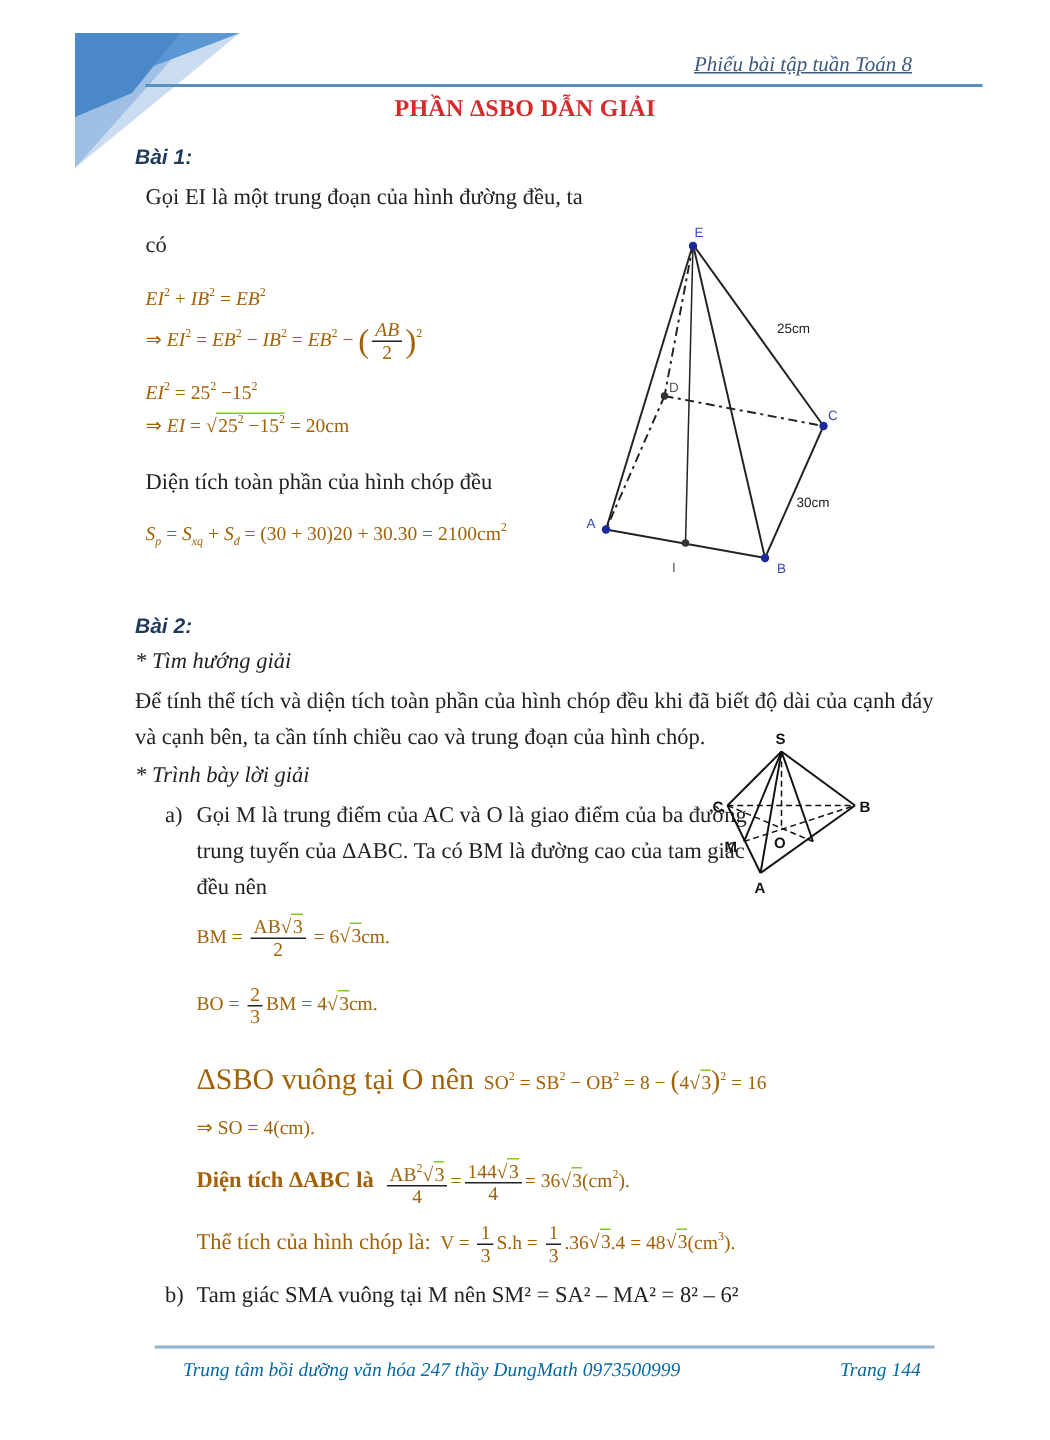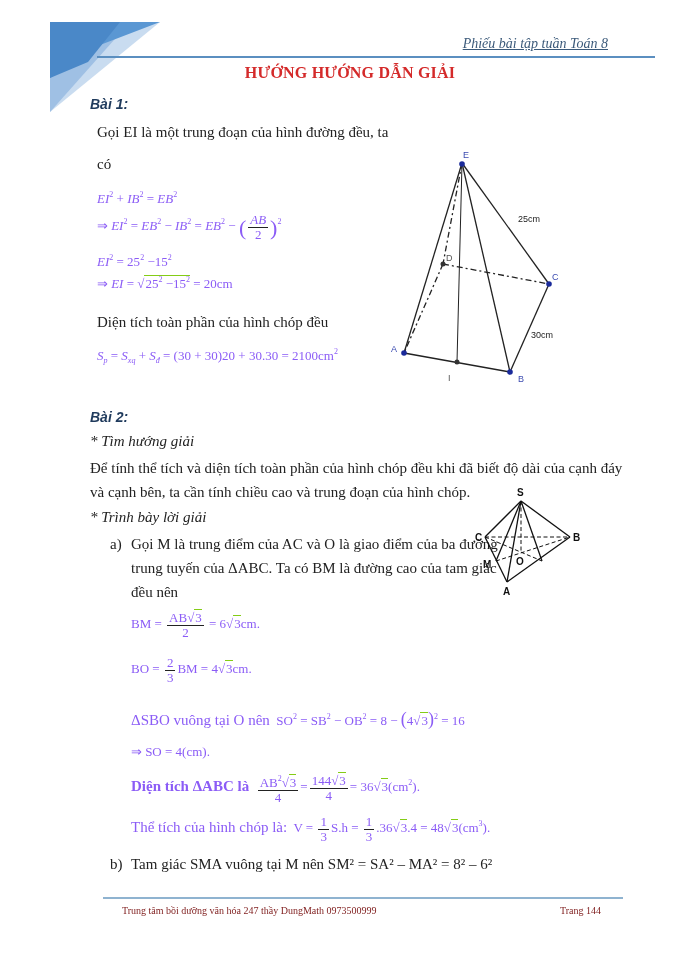--- a/index.html
+++ b/index.html
@@ -5,47 +5,47 @@
   html, body { margin:0; padding:0; background:#ffffff; }
   body { width:700px; height:960px; position:relative; overflow:hidden;
          font-family:"Liberation Serif", "DejaVu Serif", serif; color:#1a1a1a; }
   .abs { position:absolute; white-space:nowrap; }
   .deco { position:absolute; left:0; top:0; }
   .hdr-text { right:92px; top:36px; font-style:italic; font-size:14px; color:#3c5a7a;text-decoration:underline; }
   .hdr-line { left:97px; top:56px; width:558px; height:1.5px; background:#5b8fc0; }
   .title { left:0; width:700px; text-align:center; top:64px; font-weight:bold; font-size:16px; color:#d42a2a; letter-spacing:0.2px; }
   .sec { font-family:"Liberation Sans", sans-serif; font-weight:bold; font-size:14px; color:#1f3a5c;font-style:italic; }
   .txt { font-size:15px; color:#222; }
-  .math { font-family:"Liberation Serif", serif; font-size:13px; color:#8b5cf6; }
+  .math { font-family:"Liberation Serif", serif; font-size:13px; color:#a16207; }
   .mi { font-style:italic; }
   sup { font-size:8px; vertical-align:6px; }
   sub { font-size:8px; vertical-align:-3px; }
   .frac { display:inline-block; vertical-align:middle; text-align:center; margin:0 2px; }
   .frac .n { display:block; border-bottom:1px solid #222; padding:0 2px; line-height:14px; }
   .frac .d { display:block; line-height:14px; }
   .sqrt { border-top:1px solid #84cc16; padding-left:1px; }
   .rad::before { content:"\221A"; }
   .ital { font-style:italic;text-align:center; }
   .ftr-line { left:103px; top:897px; width:520px; height:1.5px; background:#8fb3d0; }
-  .ftr-text { top:905px; font-size:10px; color:#7f1d1d; }
+  .ftr-text { top:905px; font-style:italic; font-size:13px; color:#0369a1; }
   svg text { font-family:"Liberation Sans", sans-serif; }
 </style>
 </head>
 <body>
 
 <svg class="deco" width="170" height="120" viewBox="0 0 170 120">
   <polygon points="50,22 160,22 50,112" fill="#c9dcf0"></polygon>
   <polygon points="50,22 130,22 50,112" fill="#9fc0e4"></polygon>
   <polygon points="50,22 160,22 100,45 50,78" fill="#5a97d3"></polygon>
   <polygon points="50,22 120,22 88,62 50,78" fill="#4a88c8"></polygon>
 </svg>
 
 <div class="abs hdr-text">Phiếu bài tập tuần Toán 8</div>
 <div class="abs hdr-line"></div>
-<div class="abs title">HƯỚNG HƯỚNG DẪN GIẢI</div>
+<div class="abs title">PHẦN ΔSBO DẪN GIẢI</div>
 
 <div class="abs sec" style="left:90px; top:96px;">Bài 1:</div>
 <div class="abs txt" style="left:97px; top:124px;">Gọi EI là một trung đoạn của hình đường đều, ta</div>
 <div class="abs txt" style="left:97px; top:156px;">có</div>
 
 <div class="abs math" style="left:97px; top:190px;">
   <span class="mi">EI</span><sup>2</sup> + <span class="mi">IB</span><sup>2</sup> = <span class="mi">EB</span><sup>2</sup>
 </div>
 <div class="abs math" style="left:97px; top:213px;">
   ⇒ <span class="mi">EI</span><sup>2</sup> = <span class="mi">EB</span><sup>2</sup> − <span class="mi">IB</span><sup>2</sup> = <span class="mi">EB</span><sup>2</sup> − <span style="font-size:22px;vertical-align:middle;">(</span><span class="frac"><span class="n mi">AB</span><span class="d">2</span></span><span style="font-size:22px;vertical-align:middle;">)</span><sup>2</sup>
@@ -103,21 +103,21 @@
 <div class="abs txt" style="left:131px; top:560px;">trung tuyến của ΔABC. Ta có BM là đường cao của tam giác</div>
 <div class="abs txt" style="left:131px; top:584px;">đều nên</div>
 
 <div class="abs math" style="left:131px; top:611px;">
   BM = <span class="frac"><span class="n">AB<span class="rad"></span><span class="sqrt">3</span></span><span class="d">2</span></span> = 6<span class="rad"></span><span class="sqrt">3</span>cm.
 </div>
 <div class="abs math" style="left:131px; top:656px;">
   BO = <span class="frac"><span class="n">2</span><span class="d">3</span></span>BM = 4<span class="rad"></span><span class="sqrt">3</span>cm.
 </div>
 <div class="abs math" style="left:131px; top:709px;">
-  <span style="font-size:15px;">ΔSBO vuông tại O nên</span>&nbsp; SO<sup>2</sup> = SB<sup>2</sup> − OB<sup>2</sup> = 8 − <span style="font-size:18px;">(</span>4<span class="rad"></span><span class="sqrt">3</span><span style="font-size:18px;">)</span><sup>2</sup> = 16
+  <span style="font-size:20px;">ΔSBO vuông tại O nên</span>&nbsp; SO<sup>2</sup> = SB<sup>2</sup> − OB<sup>2</sup> = 8 − <span style="font-size:18px;">(</span>4<span class="rad"></span><span class="sqrt">3</span><span style="font-size:18px;">)</span><sup>2</sup> = 16
 </div>
 <div class="abs math" style="left:131px; top:744px;">⇒ SO = 4(cm).</div>
 
 <div class="abs math" style="left:131px; top:772px;">
   <span style="font-size:15px;font-weight:bold;">Diện tích ΔABC là</span>&nbsp;
   <span class="frac"><span class="n">AB<sup>2</sup><span class="rad"></span><span class="sqrt">3</span></span><span class="d">4</span></span>=<span class="frac"><span class="n">144<span class="rad"></span><span class="sqrt">3</span></span><span class="d">4</span></span>= 36<span class="rad"></span><span class="sqrt">3</span>(cm<sup>2</sup>).
 </div>
 <div class="abs math" style="left:131px; top:815px;">
   <span style="font-size:15px;">Thể tích của hình chóp là:</span>&nbsp;
   V = <span class="frac"><span class="n">1</span><span class="d">3</span></span>S.h = <span class="frac"><span class="n">1</span><span class="d">3</span></span>.36<span class="rad"></span><span class="sqrt">3</span>.4 = 48<span class="rad"></span><span class="sqrt">3</span>(cm<sup>3</sup>).

